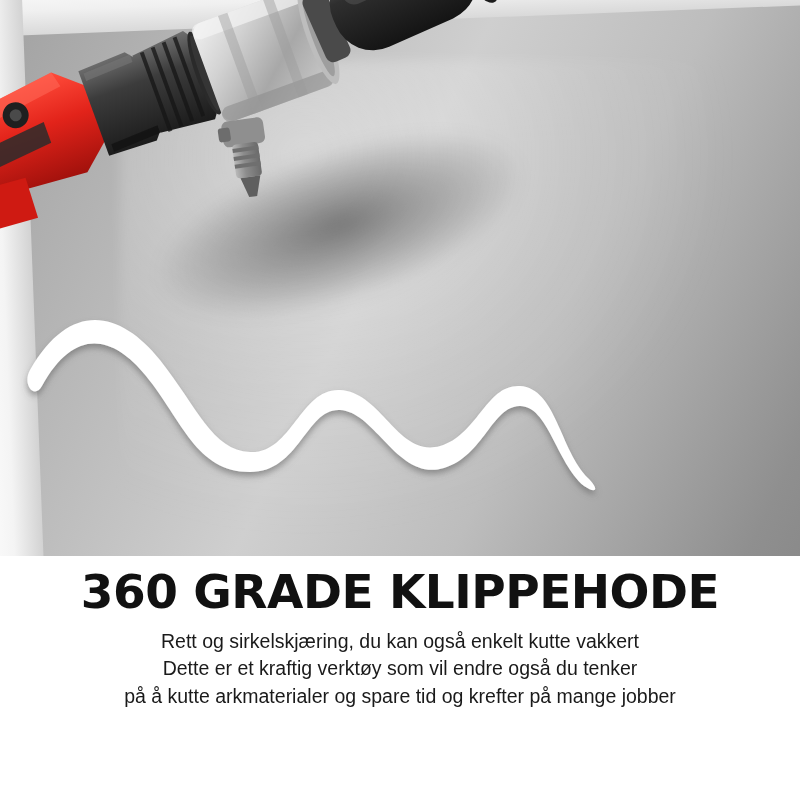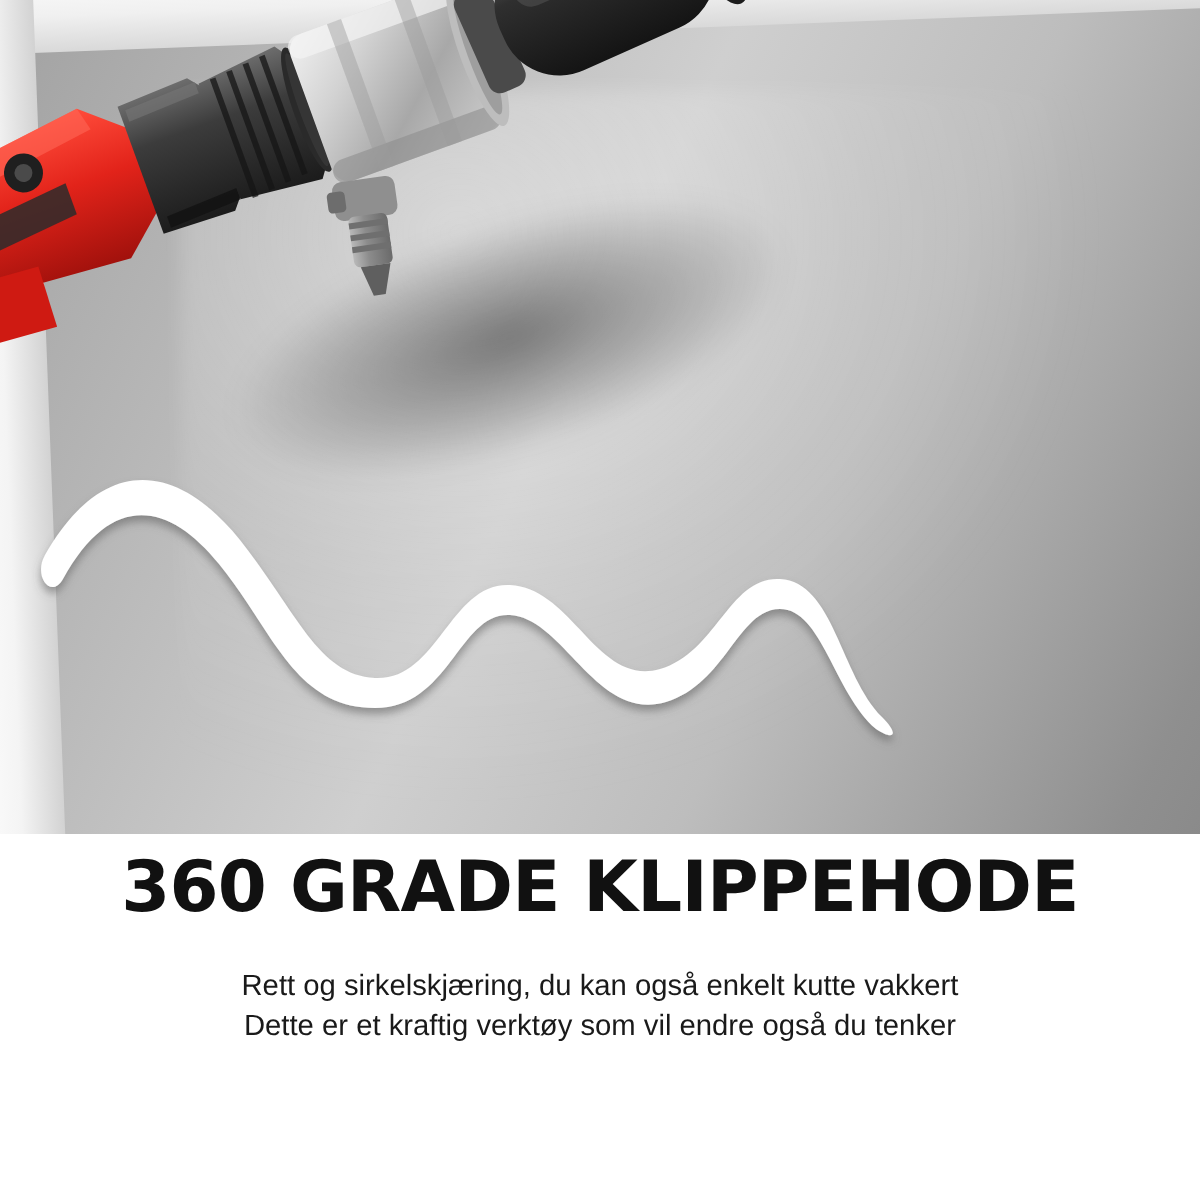--- a/index.html
+++ b/index.html
@@ -110,21 +110,21 @@
     margin: 0;
     padding-top: 10px;
     font-family: "DejaVu Sans", sans-serif;
     font-weight: 700;
     font-size: 47px;
     letter-spacing: -0.5px;
     color: #111111;
     line-height: 1.1;
   }
   .subtext {
-    margin: 16px;
+    margin: 0;
     padding-top: 10px;
     font-size: 19.5px;
     line-height: 1.42;
     color: #1a1a1a;
   }
   .subtext div {
     white-space: nowrap;
   }
 </style>
 </head>
@@ -245,16 +245,17 @@
 
       </g>
     </svg>
   </div>
 
   <div class="caption">
     <h1 class="headline">360 GRADE KLIPPEHODE</h1>
     <div class="subtext">
       <div>Rett og sirkelskjæring, du kan også enkelt kutte vakkert</div>
       <div>Dette er et kraftig verktøy som vil endre også du tenker</div>
+      <div>på å kutte arkmaterialer og spare tid og krefter på mange jobber</div>
     </div>
   </div>
 
 </div>
 
 </body></html>

